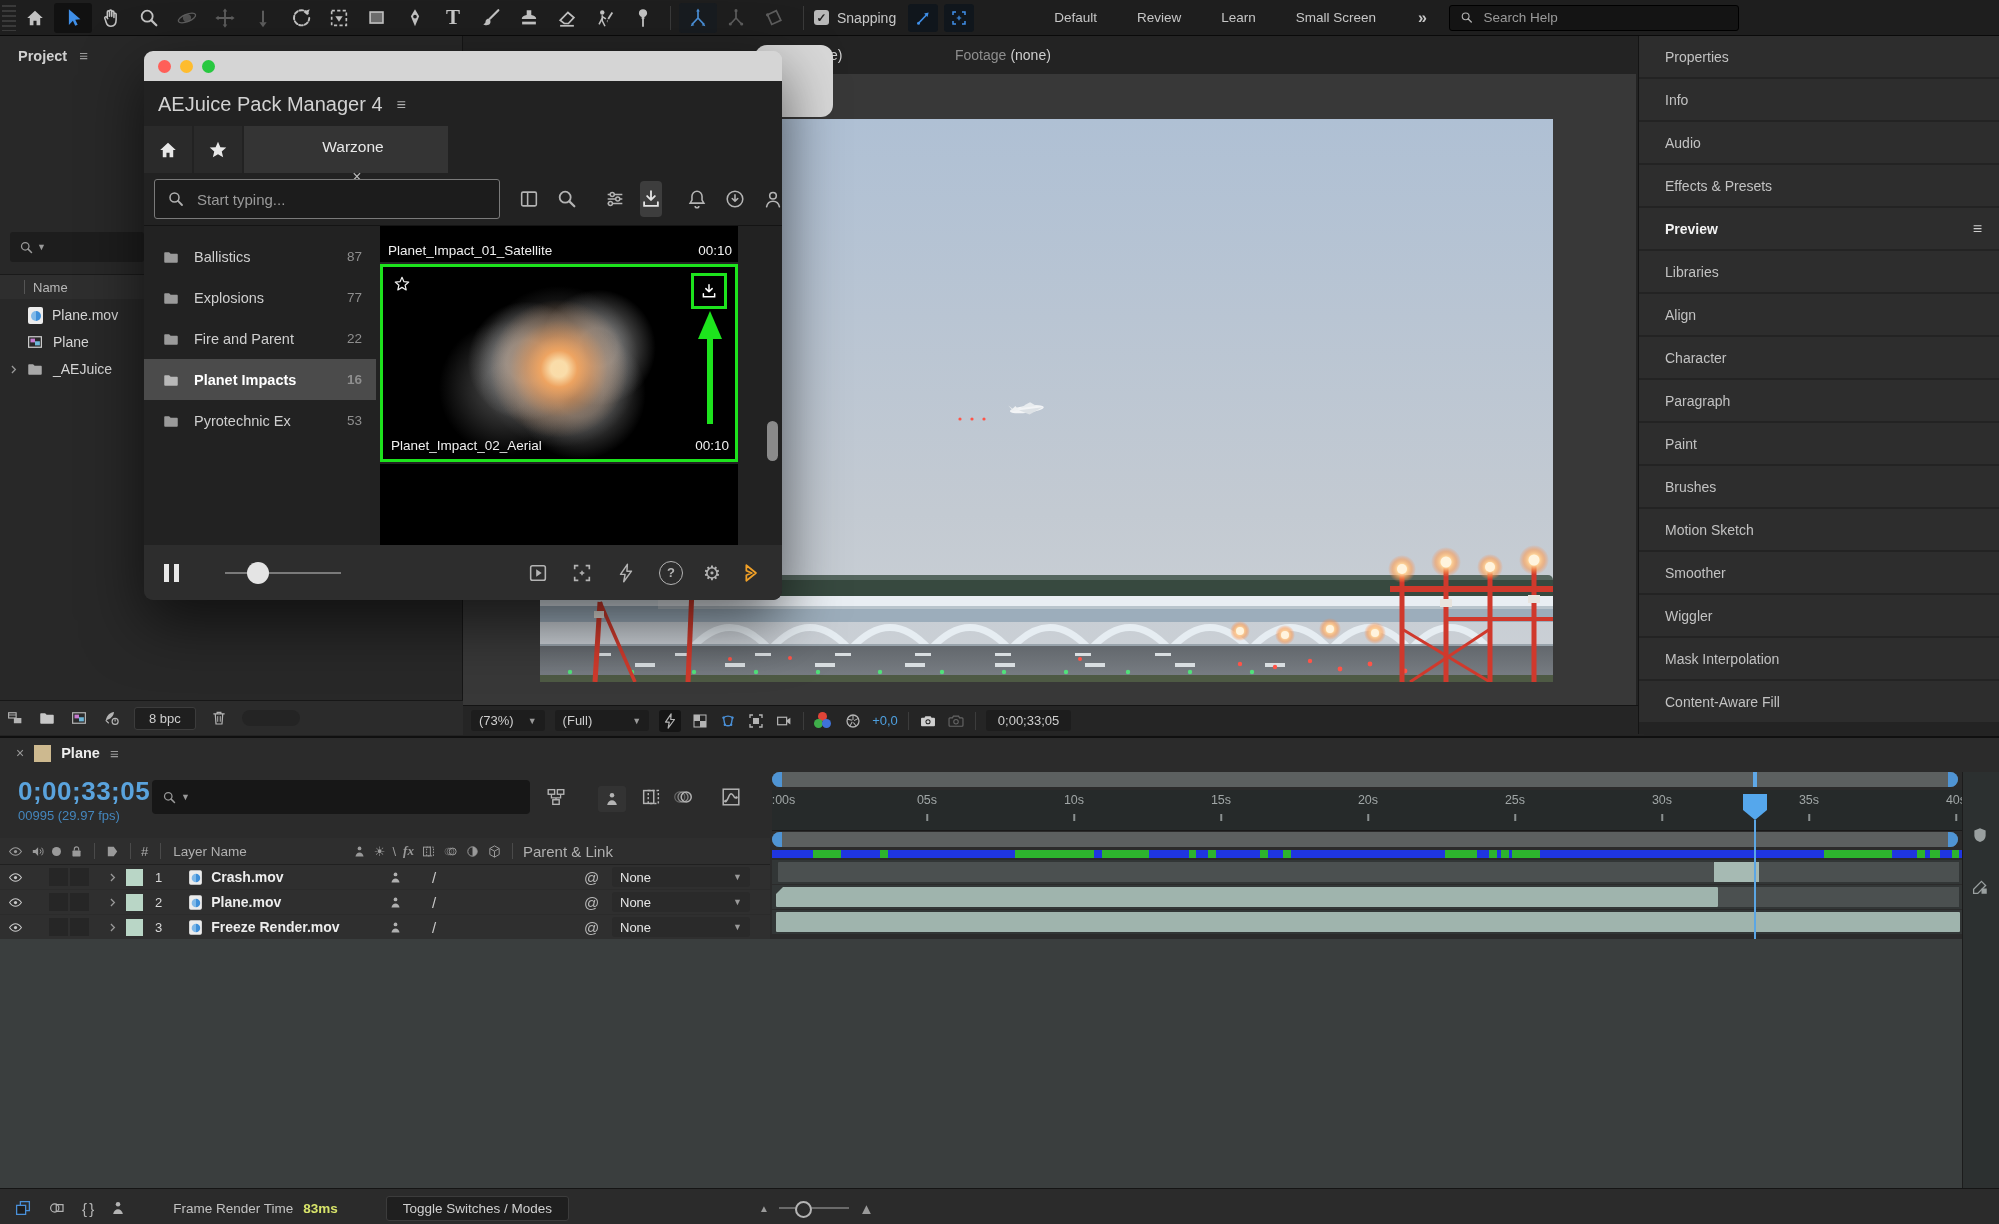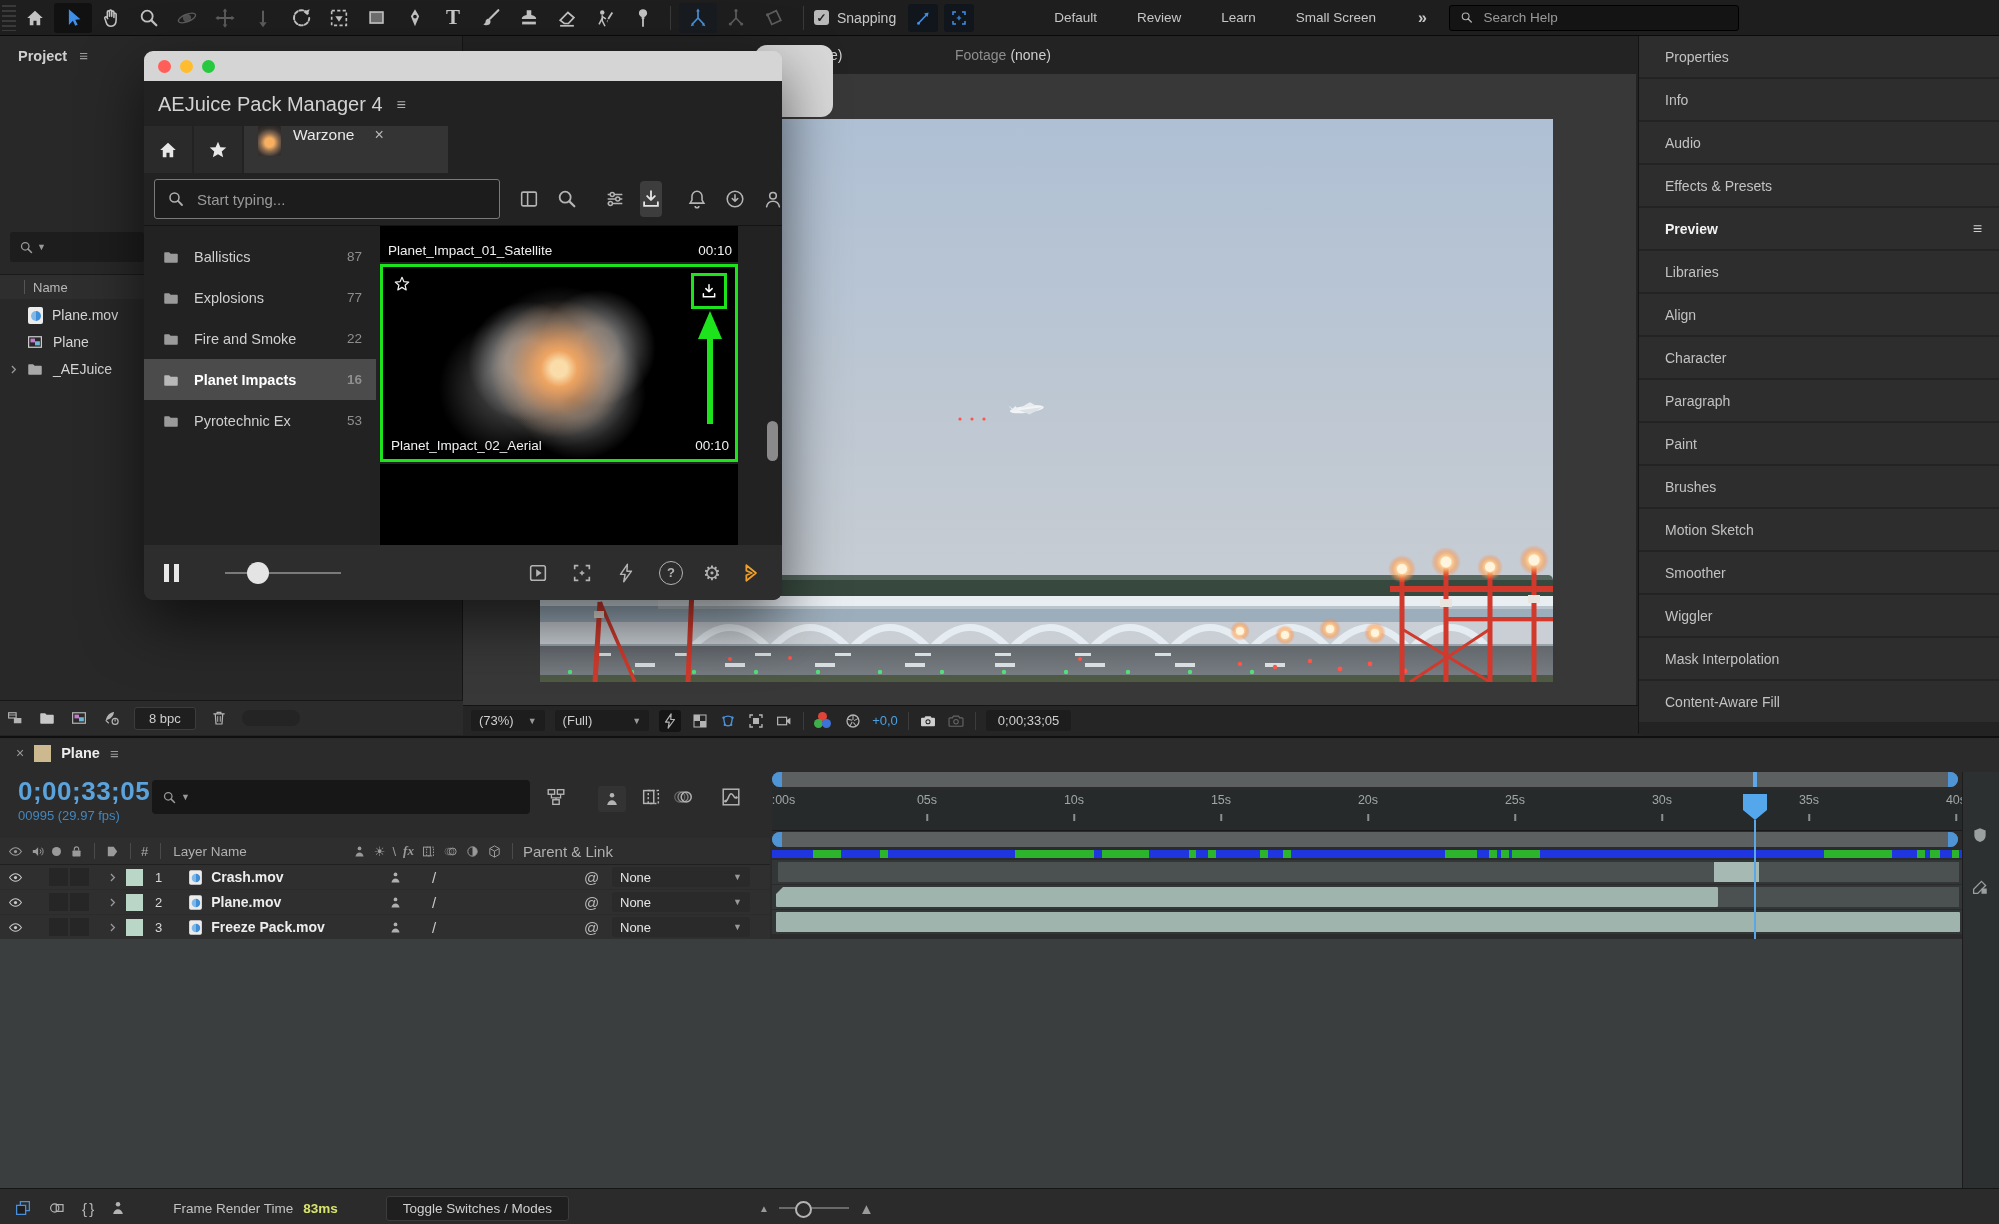--- a/index.html
+++ b/index.html
@@ -809,21 +809,21 @@
         <div style="width:48px;background:#2a2a2a;margin-right:2px;display:flex;align-items:center;justify-content:center;">
             <svg class="i" style="color:#e8e8e8">
               <use href="#s-home"></use>
             </svg>
           </div>
         <div style="width:48px;background:#2a2a2a;display:flex;align-items:center;justify-content:center;">
             <svg class="i" style="color:#e8e8e8">
               <use href="#s-starf"></use>
             </svg>
           </div>
-        <div style="width:190px;background:#343434;margin-left:2px;display:flex;align-items:flex-start;gap:12px;padding-left:14px;">
+        <div style="width:190px;background:#343434;margin-left:2px;display:flex;align-items:center;gap:12px;padding-left:14px;flex-direction:column;">
           <span style="width:23px;height:30px;border-radius:2px;background:radial-gradient(circle at 50% 55%, #f8b060 0 22%, #8a6a50 45%, #3a3430 70%, #23201e 100%);"></span>
           <span style="color:#e8e8e8;font-size:15.5px;">Warzone</span>
           <span style="color:#b8b8b8;font-size:16px;margin-left:8px;">×</span>
         </div>
       </div>
 
       <div style="display:flex;align-items:center;height:52px;border-bottom:1px solid #141414;">
         <div style="margin-left:10px;width:378px;height:38px;border:1px solid #7a7a7a;border-radius:3px;background:#1c1c1c;display:flex;align-items:center;gap:10px;padding-left:12px;">
           <svg class="i18" style="color:#b0b0b0">
               <use href="#s-zoom"></use>
@@ -882,21 +882,21 @@
               <svg class="i18" style="color:#9a9a9a">
                 <use href="#s-folder"></use>
               </svg>
               <span>Explosions</span>
               <span class="cnt">77</span>
             </div>
           <div class="aej-folder">
               <svg class="i18" style="color:#9a9a9a">
                 <use href="#s-folder"></use>
               </svg>
-              <span style="white-space:nowrap;overflow:hidden;max-width:118px;">Fire and Smoke</span>
+              <span style="white-space:nowrap;overflow:hidden;max-width:118px;">Fire and Parent</span>
               <span class="cnt">22</span>
             </div>
           <div class="aej-folder sel">
               <svg class="i18" style="color:#b8b8b8">
                 <use href="#s-folder"></use>
               </svg>
               <span>Planet Impacts</span>
               <span class="cnt">16</span>
             </div>
           <div class="aej-folder">
@@ -1220,21 +1220,21 @@
       <span class="cellbox" style="margin-left:26px;"></span>
         <span class="cellbox"></span>
       <span class="ic" style="margin-left:14px;color:#9a9a9a;">
           <svg class="i14">
             <use href="#s-chevR"></use>
           </svg>
         </span>
       <span style="width:17px;height:17px;background:#b9d6c6;margin-left:6px;"></span>
       <span style="margin-left:12px;color:#d8d8d8;">3</span>
       <span class="qt-icon" style="margin-left:26px;transform:scale(.85);"></span>
-      <span style="margin-left:8px;color:#ededed;font-size:14px;font-weight:bold;">Freeze Pack.mov</span>
+      <span style="margin-left:8px;color:#ededed;font-size:14px;font-weight:bold;">Freeze Render.mov</span>
       <span class="ic" style="position:absolute;left:388px;color:#b0b0b0;">
           <svg class="i14">
             <use href="#s-shy"></use>
           </svg>
         </span>
       <span style="position:absolute;left:432px;color:#c8c8c8;font-size:15px;">/</span>
       <span style="position:absolute;left:584px;color:#b8b8b8;font-size:15px;">@</span>
       <span class="none-sel">
           <span>None</span>
           <span style="font-size:9px;color:#9a9a9a;">▼</span>

